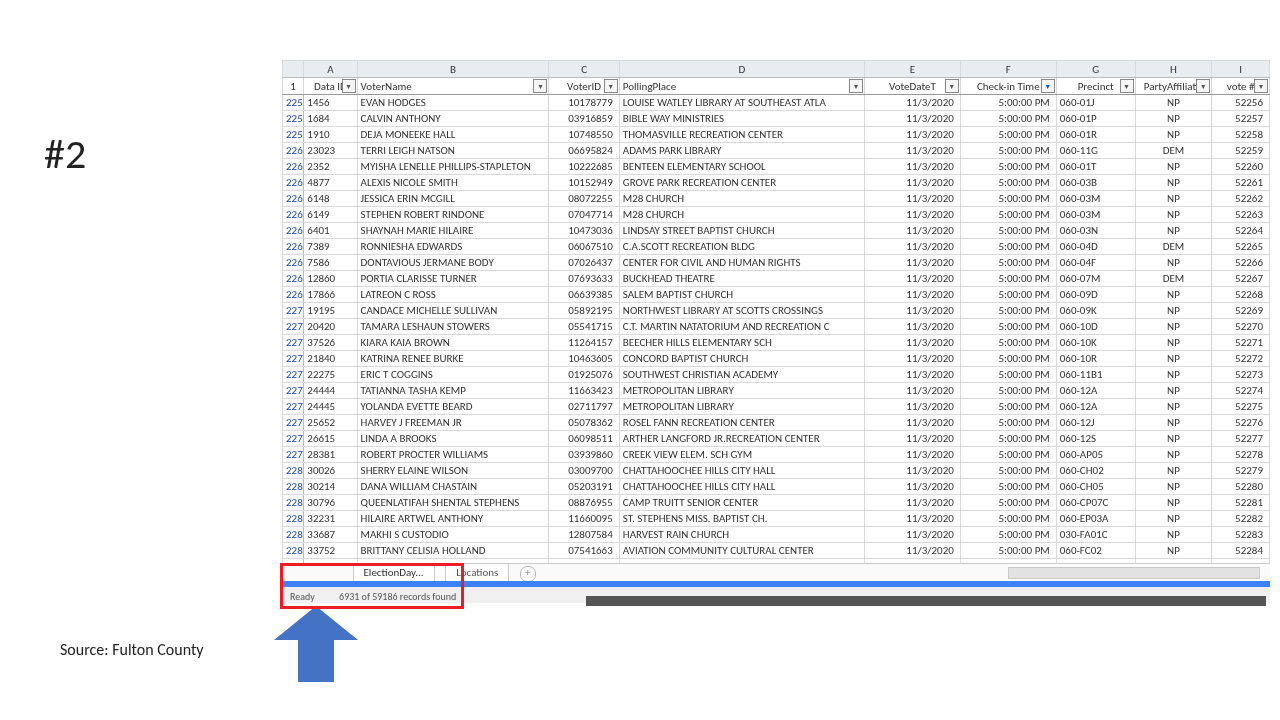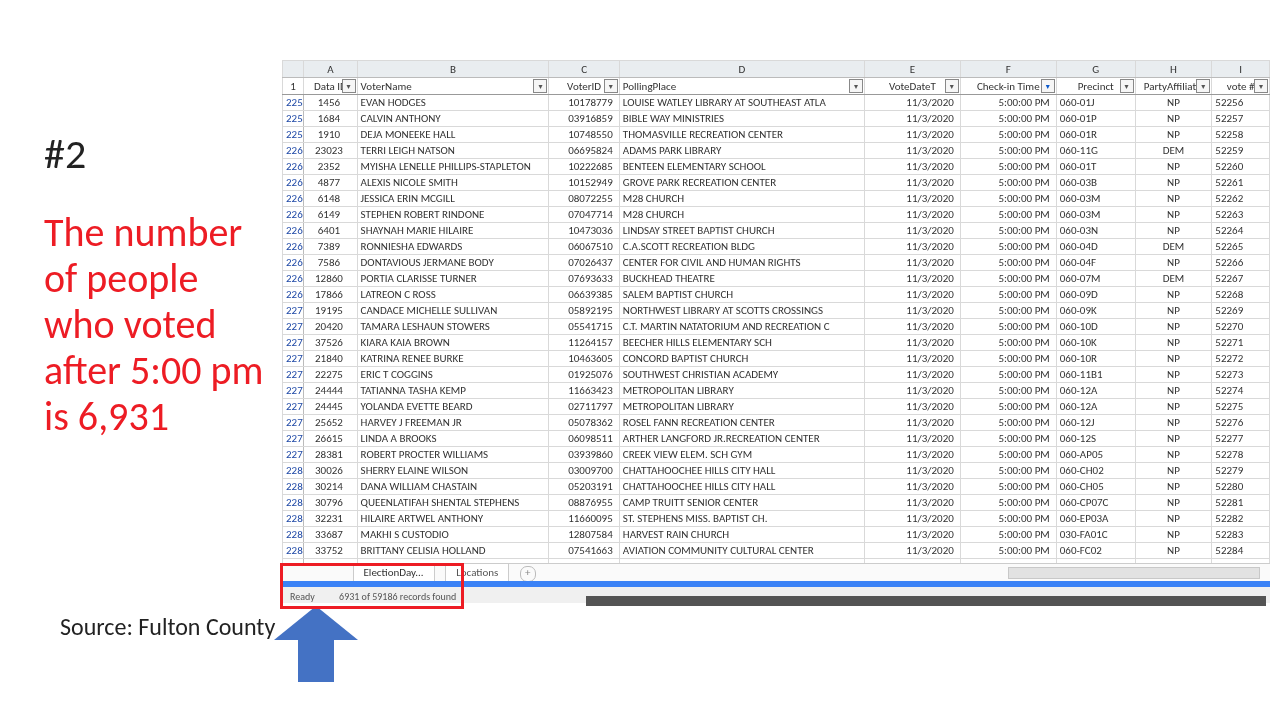--- a/index.html
+++ b/index.html
@@ -1,39 +1,39 @@
 <!DOCTYPE html>
 <html><head>
 <meta charset="utf-8">
 <style>
   html,body{margin:0;padding:0;width:1280px;height:720px;background:#fff;font-family:Calibri,Arial,sans-serif;overflow:hidden}
   .slide{position:relative;width:1280px;height:720px}
   .hash{position:absolute;left:44px;top:128px;font-size:42px;color:#222}
   .claim{position:absolute;left:44px;top:210px;width:230px;font-size:40px;line-height:46px;color:#ed1c24;font-weight:400}
-  .src{position:absolute;left:60px;top:612px;font-size:24px;color:#222}
+  .src{position:absolute;left:60px;top:640px;font-size:16px;color:#222}
   
   .arrow{position:absolute;left:274px;top:606px;width:80px;height:80px}
   .arrow .stem{position:absolute;left:24px;top:30px;width:36px;height:46px;background:#4472c4}
   .arrow .head{position:absolute;left:0;top:0;width:0;height:0;border-left:42px solid transparent;border-right:42px solid transparent;border-bottom:34px solid #4472c4}
   
   .sheet{position:absolute;left:282px;top:60px;width:988px;height:542px;font-size:11px;color:#333;background:#fff}
   table{border-collapse:collapse;width:100%;table-layout:fixed}
   th,td{border:1px solid #d9d9d9;height:15px;padding:0 3px;white-space:nowrap;overflow:hidden;text-overflow:clip}
   th{background:#f3f3f3;font-weight:400;text-align:center;position:relative}
   td{text-align:left}
   .rownum{width:20px;text-align:center;color:#1f49a6;background:#fff;border-right:1px solid #bbb}
-  .colA{width:50px;text-align:center;padding-right:6px}
+  .colA{width:50px;text-align:left;padding-right:6px}
   .colB{width:180px}
   .colC{width:66px;text-align:right;padding-right:6px}
   .colD{width:230px}
   .colE{width:90px;text-align:right;padding-right:6px}
   .colF{width:90px;text-align:right;padding-right:6px}
   .colG{width:74px;text-align:left}
   .colH{width:72px;text-align:center}
-  .colI{width:54px;padding-right:6px}
+  .colI{width:54px;text-align:right;padding-right:6px}
   thead th{height:16px;font-size:11px}
   thead tr.letters th{background:#e9edf0;border-bottom:1px solid #bbb}
   thead tr.heads th{background:#fff;border-bottom:1px solid #999}
   .drop{position:absolute;right:1px;top:1px;width:12px;height:12px;border:1px solid #888;background:#f6f6f6;font-size:8px;line-height:12px;text-align:center;color:#555}
   .drop.filt{color:#0a58ca}
   
   .tabs{position:absolute;left:282px;top:563px;width:988px;height:18px;border-top:1px solid #ccc;background:#fafafa;font-size:11px}
   .tab{display:inline-block;padding:2px 10px;border:1px solid #ccc;border-top:none;margin-left:8px;background:#fff;color:#555}
   .tab.active{color:#333}
   .plus{display:inline-block;width:14px;height:14px;border:1px solid #bbb;border-radius:7px;text-align:center;line-height:12px;margin-left:8px;color:#888;font-size:11px}
@@ -41,27 +41,20 @@
   .scroll{position:absolute;right:10px;top:3px;width:250px;height:10px;background:#e2e2e2;border:1px solid #c8c8c8}
   .status .found{margin-left:22px}
   .redbox{position:absolute;left:280px;top:563px;width:178px;height:40px;border:3px solid #ed1c24;pointer-events:none}
   .hscroll{position:absolute;left:586px;top:596px;width:680px;height:10px;background:#545454}
 </style>
 </head>
 <body>
 <div class="slide">
 
 <div class="hash">#2</div>
-<div class="claim">
-  <span>The number</span><br>
-  <span>of people</span><br>
-  <span>who voted</span><br>
-  <span>after 5:00 pm</span><br>
-  <span>is 6,931</span>
-</div>
 <div class="src">Source: Fulton County</div>
 
 <div class="arrow">
   <div class="head"></div>
       <div class="stem"></div>
 </div>
 
 <div class="sheet">
   <table>
     <colgroup>

